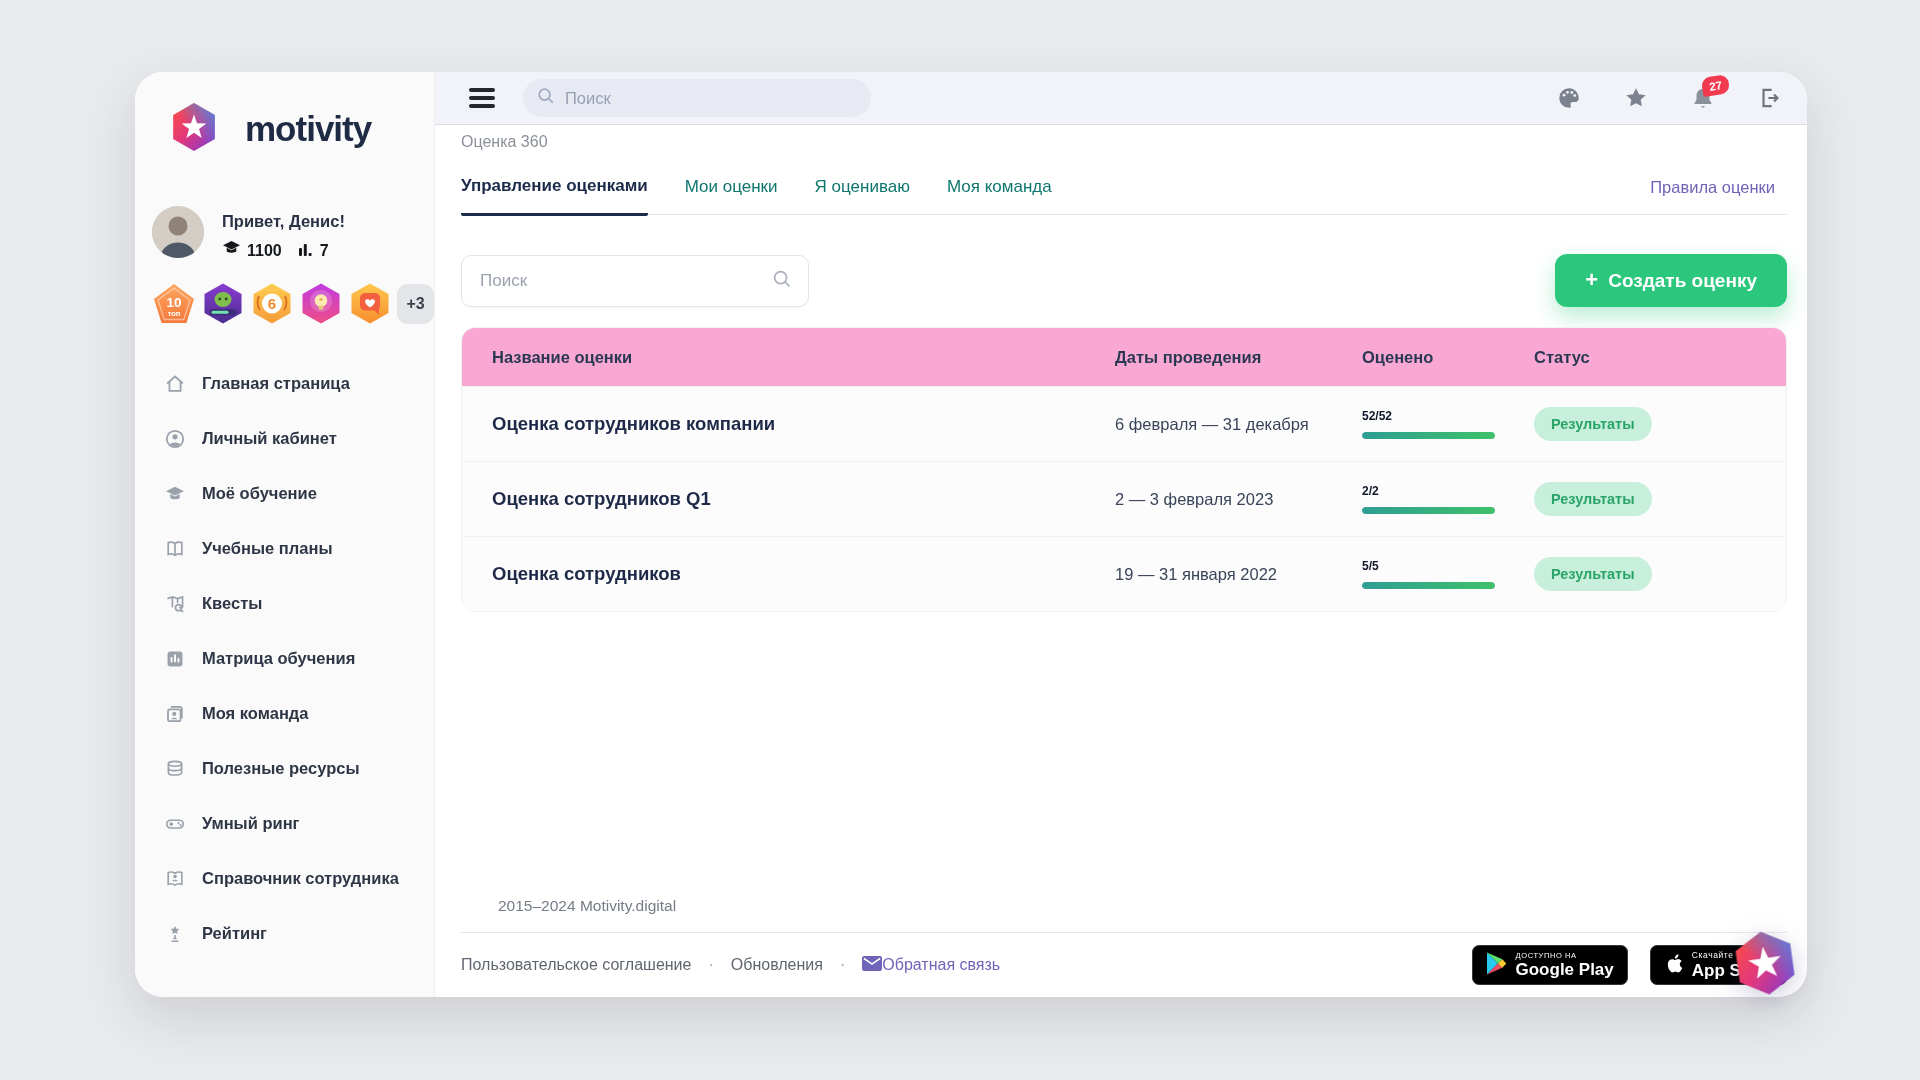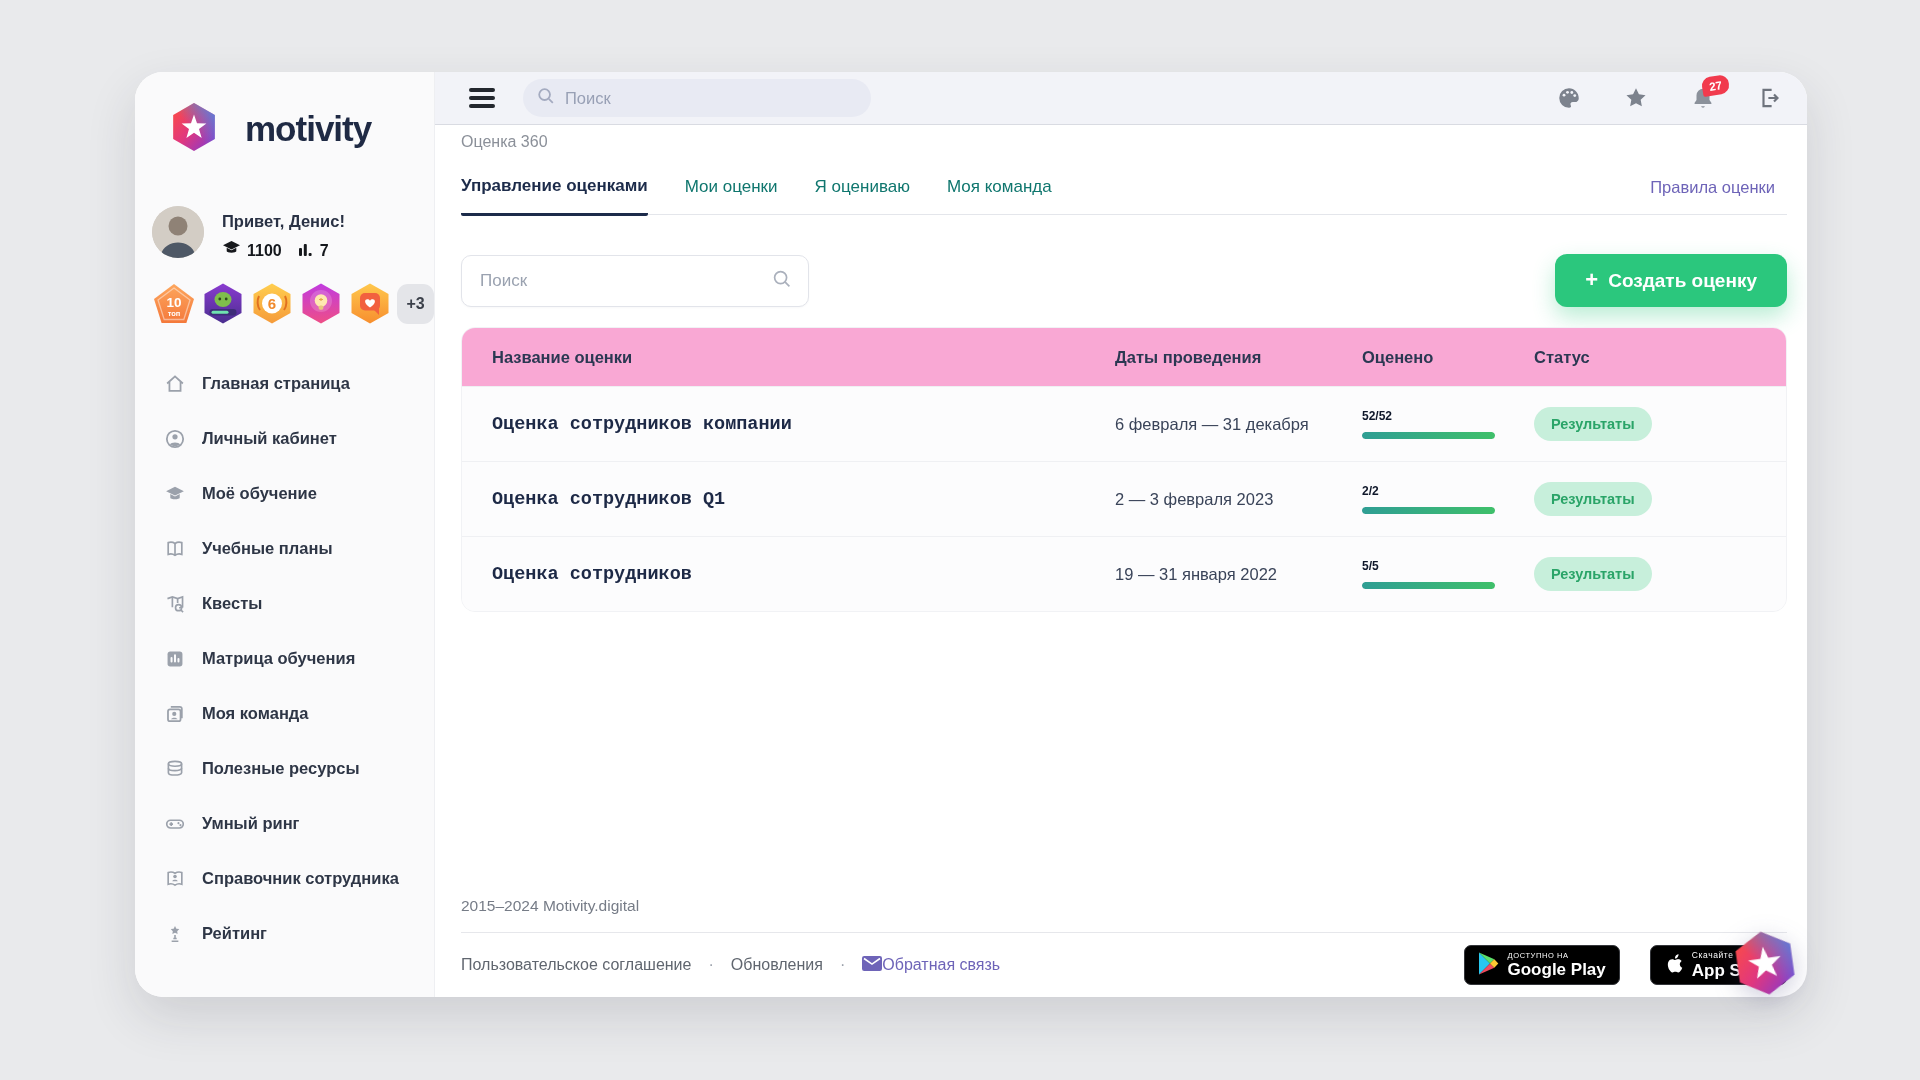--- a/index.html
+++ b/index.html
@@ -92,38 +92,38 @@
     display:flex; align-items:center; gap:10px;
     box-shadow:0 10px 22px rgba(43,199,125,.32);
   }
   .create-btn .plus { font-size:22px; font-weight:700; margin-top:-2px; }
   
   .table-card { margin-top:20px; border-radius:14px; overflow:hidden; background:#fcfcfd; border:1px solid #f1f2f5; }
   .t-grid { display:grid; grid-template-columns:623px 247px 172px 1fr; align-items:center; padding-left:30px; }
   .t-head { height:58px; background:#f9a8d4; }
   .t-head div { font-size:16.5px; font-weight:700; color:#2b3852; }
   .t-row { height:75px; background:#fcfcfd; border-top:1px solid #eff0f3; cursor:pointer; }
-  .row-name { font-size:18.5px; font-weight:700; color:#1d2946;font-family:Liberation Mono, monospace; }
+  .row-name { font-size:18.5px; font-weight:700; color:#1d2946; }
   .row-dates { font-size:16.5px; color:#3a4459; }
   .scored-val { font-size:12px; font-weight:700; color:#0f172a; }
   .progress-track { width:133px; height:7px; border-radius:4px; background:#e3e6ea; margin-top:9px; overflow:hidden; }
   .progress-fill { height:100%; width:100%; border-radius:4px; background:linear-gradient(90deg,#2f9e94,#3fc06a); }
   .status-pill {
     display:inline-block; padding:9px 17px; border-radius:17px;
     background:#c7efdb; color:#2aa468; font-size:14.5px; font-weight:700; cursor:pointer;
   }
   
   .footer { margin-top:auto; }
-  .copyright { font-size:15.5px; color:#767c87; margin-bottom:17px; }
+  .copyright { font-size:15.5px; color:#767c87; margin-bottom:17px;margin-left:37px; }
   .footer-divider { border-top:1px solid #e6e7eb; }
   .footer-links { height:64px; display:flex; align-items:center; }
   .f-link { font-size:16px; color:#60666f; cursor:pointer; }
   .f-dot { color:#9aa0aa; margin:0 17px; font-size:16px; }
   .f-feedback { display:flex; align-items:center; gap:0; color:#6e64b8; font-size:16px; cursor:pointer; }
-  .store-badges { margin-left:auto; display:flex; gap:30px;padding-left:36px; }
+  .store-badges { margin-left:auto; display:flex; gap:22px;padding-left:36px; }
   .store-badge {
     height:40px; background:#000; border:1px solid #34363b; border-radius:7px;
     display:flex; align-items:center; gap:9px; padding:0 13px; cursor:pointer; color:#fff;
   }
   .sb-top { font-size:7.5px; letter-spacing:.6px; line-height:1.25; text-transform:uppercase; }
   .sb-top.ru { text-transform:none; font-size:8.5px; }
   .sb-bottom { font-size:17px; font-weight:600; line-height:1.15; white-space:nowrap; }
   .floating-logo {
     position:absolute; left:1733px; top:930px; width:64px; height:66px;
     cursor:pointer; transform:rotate(-8deg); z-index:50;

